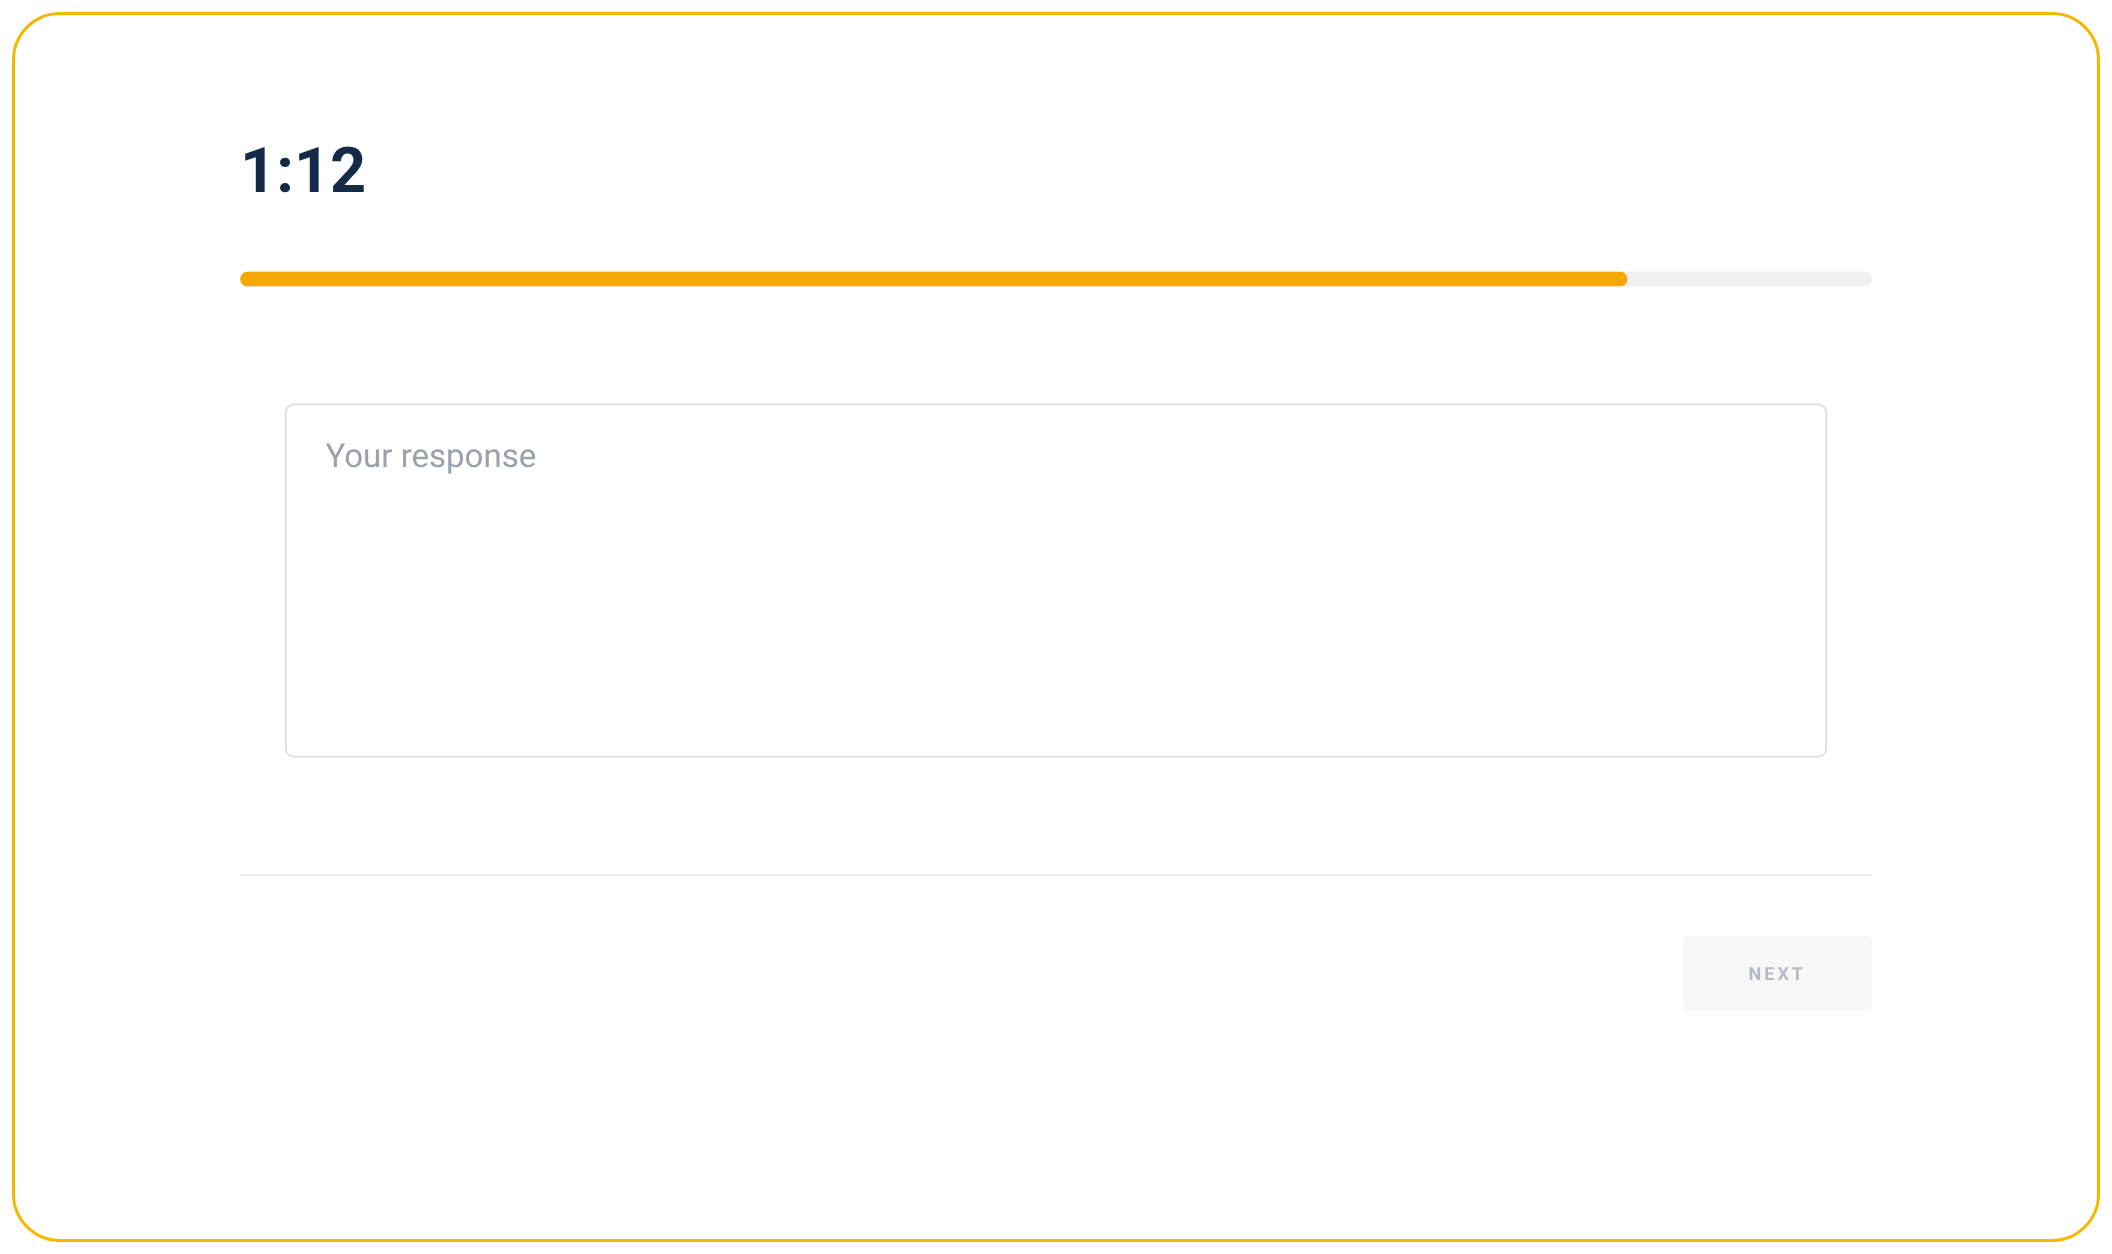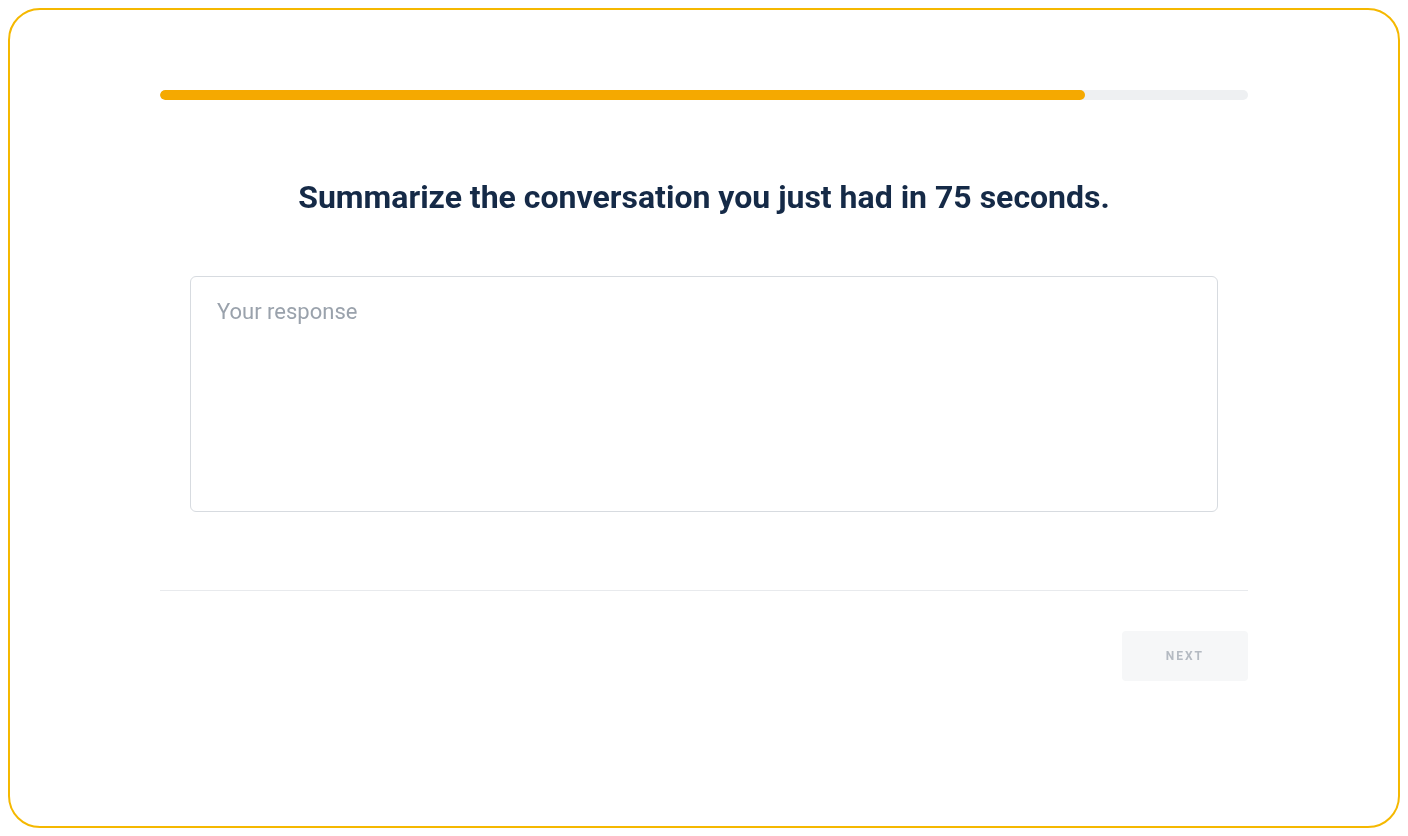--- a/index.html
+++ b/index.html
@@ -98,26 +98,26 @@
       color: #b4bac2;
       cursor: pointer;
       font-family: inherit;
     }
   </style>
 </head>
 <body>
 
 <div class="card">
 
+  <div class="timer">1:12</div>
 
   <div class="progress-track">
     <div class="progress-fill" style="width:85%"></div>
   </div>
 
-  <h1 class="prompt-heading">Summarize the conversation you just had in 75 seconds.</h1>
 
   <div class="response-wrap">
     <textarea class="response-area" placeholder="Your response" style=""></textarea>
   </div>
 
   <div class="footer">
     <button class="next-btn">NEXT</button>
   </div>
 
 </div>

